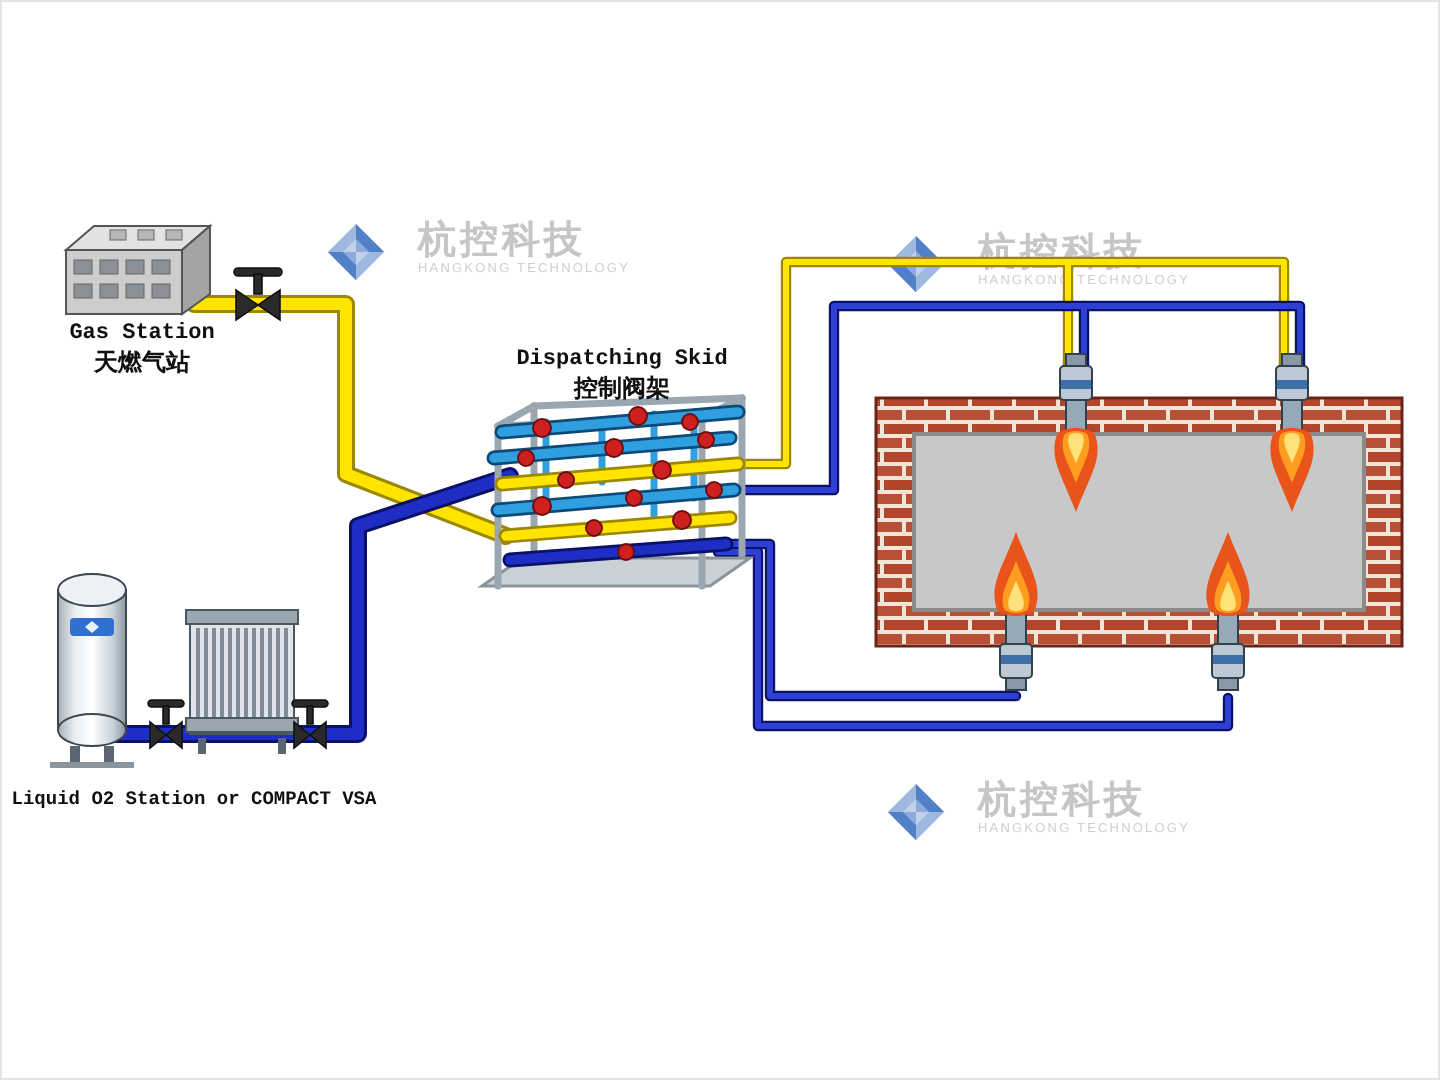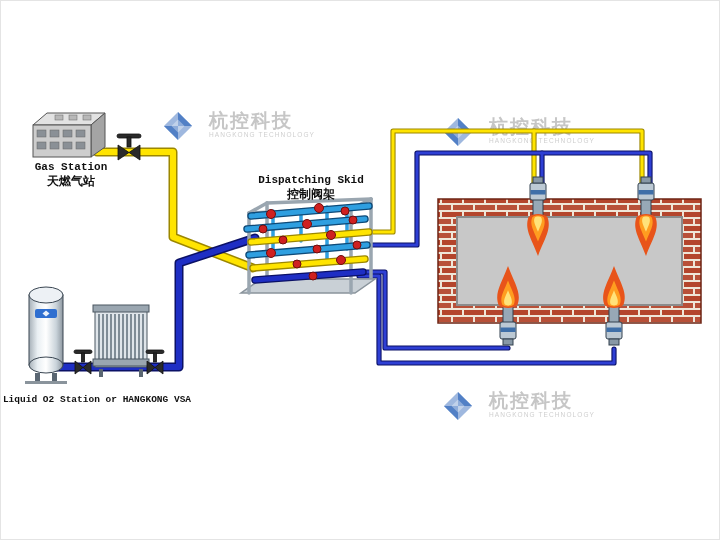--- a/index.html
+++ b/index.html
@@ -291,16 +291,16 @@
 
   <div class="label" style="left:14px;top:159px;width:112px">
     <div class="en">Gas Station</div>
     <div class="zh">天燃气站</div>
   </div>
   <div class="label" style="left:236px;top:172px;width:148px">
     <div class="en">Dispatching Skid</div>
     <div class="zh">控制阀架</div>
   </div>
   <div class="label label-o2" style="left:0px;top:393px;width:192px">
-    <div class="en">Liquid O2 Station or HANGKONG VSA</div>
+    <div class="en">Liquid O2 Station or COMPACT VSA</div>
   </div>
 
 </div>
 
 </body></html>

